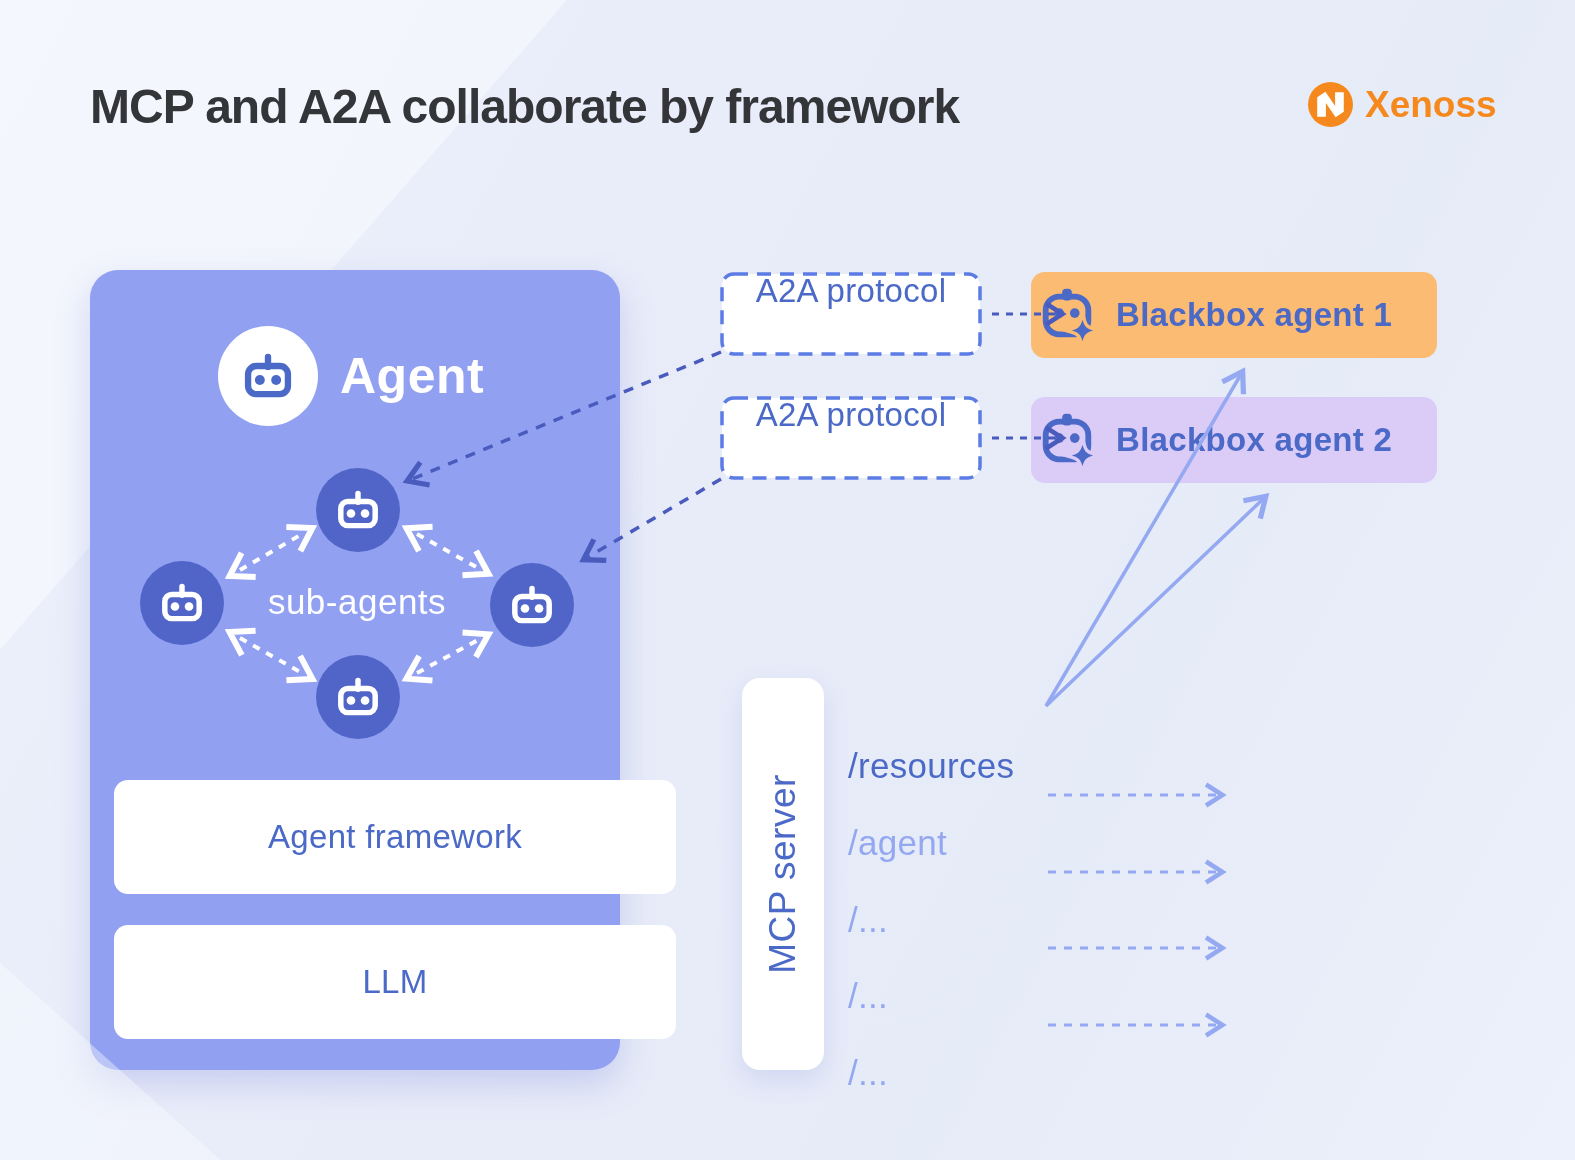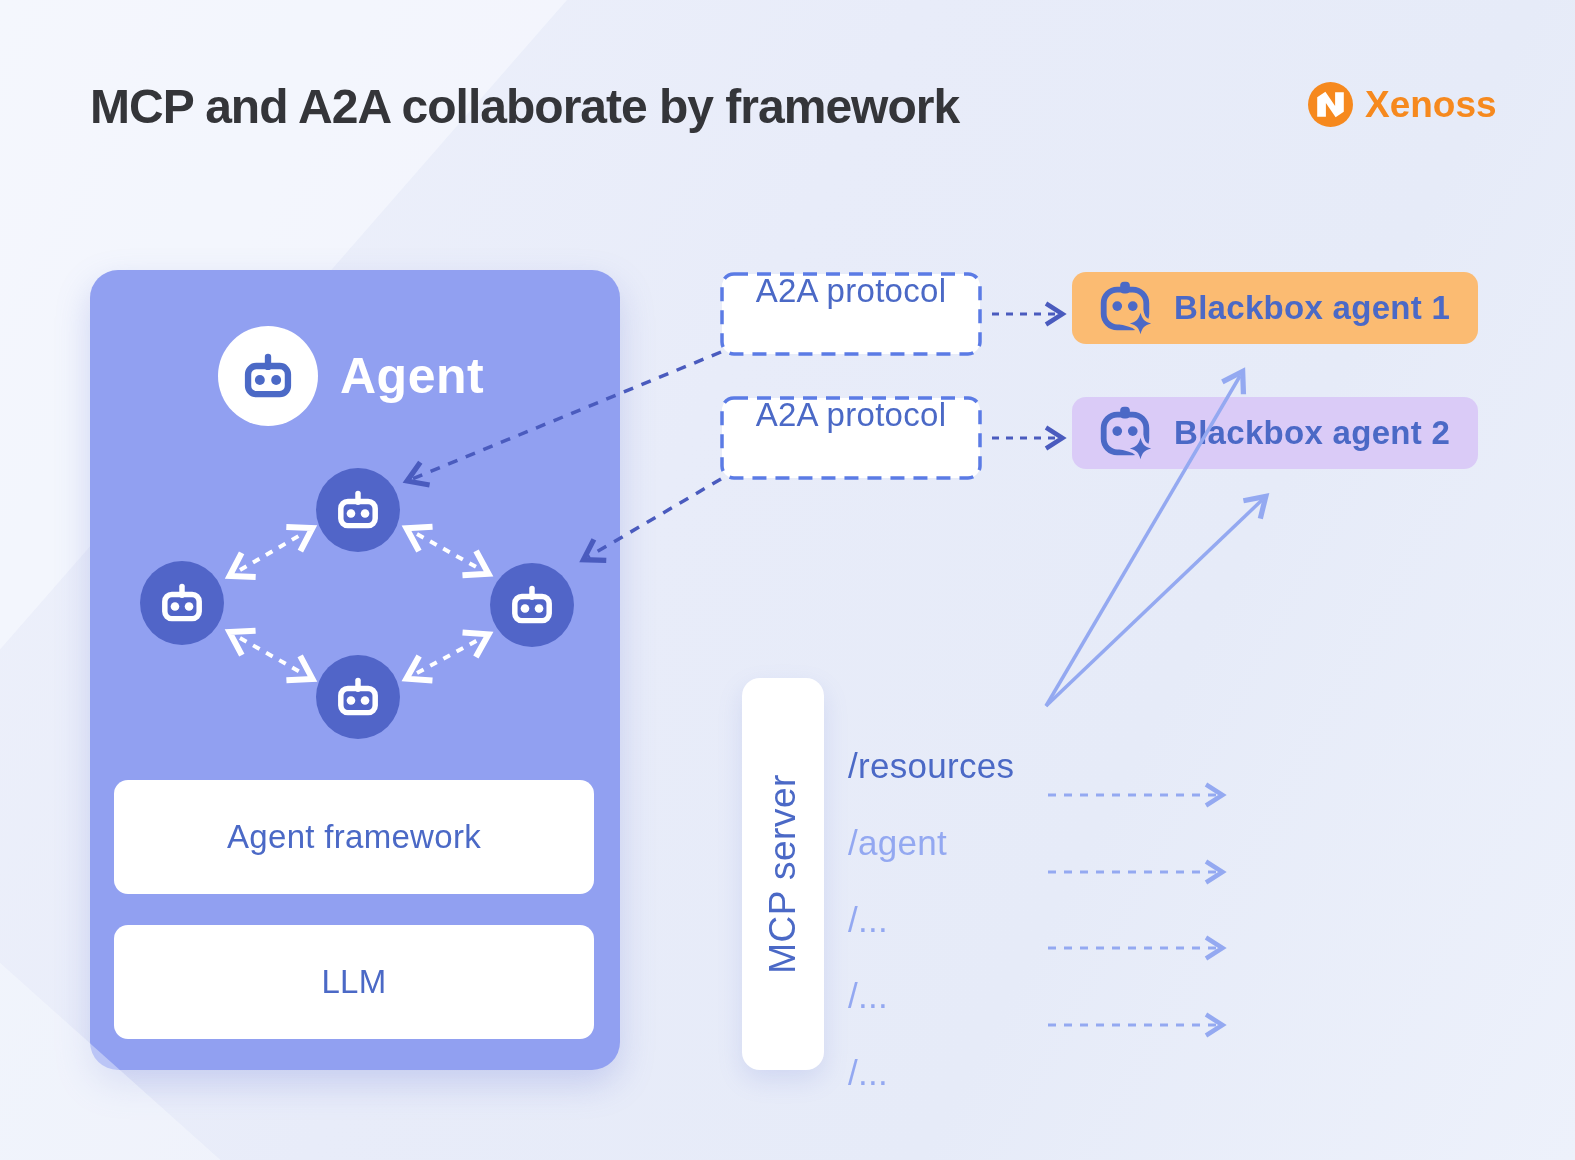--- a/index.html
+++ b/index.html
@@ -59,43 +59,43 @@
   .sub-agent.pos-top{left:226px;top:198px;}
   .sub-agent.pos-left{left:50px;top:291px;}
   .sub-agent.pos-right{left:400px;top:293px;}
   .sub-agent.pos-bottom{left:226px;top:385px;}
   .sub-agents-label{
     position:absolute;left:137px;top:312px;width:260px;text-align:center;
     font-size:35px;color:#ffffff;font-weight:400;letter-spacing:0.5px;
   }
 
   .panel-box{
-    position:absolute;left:24px;width:480px;height:114px;background:#ffffff;
+    position:absolute;left:24px;width:562px;height:114px;background:#ffffff;
     border-radius:14px;display:flex;align-items:center;justify-content:center;
     font-size:33px;color:#4b69c6;font-weight:500;letter-spacing:0.3px;
   }
   .panel-box.framework{top:510px;}
   .panel-box.llm{top:655px;}
 
   
   .a2a-box{
     position:absolute;width:262px;height:84px;
     display:flex;align-items:flex-start;justify-content:center;
   }
   .a2a-box .border-svg{position:absolute;inset:0;}
   .a2a-box .a2a-label{
     position:relative;font-size:33px;color:#4b69c6;font-weight:500;letter-spacing:0.3px;
   }
   .a2a-1{left:720px;top:272px;}
   .a2a-2{left:720px;top:396px;}
 
   
   .bb-box{
-    position:absolute;left:1072px;width:406px;height:72px;border-radius:14px;
-    display:flex;align-items:center;gap:18px;padding-left:22px;box-sizing:border-box;
+    position:absolute;left:1031px;width:406px;height:86px;border-radius:14px;
+    display:flex;align-items:center;gap:18px;padding-left:5px;box-sizing:border-box;
   }
   .bb-1{top:272px;background:#fbbb72;}
   .bb-2{top:397px;background:#dacbf7;}
   .bb-label{font-size:33px;color:#4b69c6;font-weight:600;letter-spacing:0.3px;}
 
   
   .mcp-box{
     position:absolute;left:742px;top:678px;width:82px;height:392px;
     background:#ffffff;border-radius:18px;
     display:flex;align-items:center;justify-content:center;
@@ -173,20 +173,21 @@
     <div class="sub-agent pos-right">
       <svg width="50" height="50" viewBox="0 0 64 64" style="color:#ffffff">
           <use href="#robot-simple"></use>
         </svg>
     </div>
     <div class="sub-agent pos-bottom">
       <svg width="50" height="50" viewBox="0 0 64 64" style="color:#ffffff">
           <use href="#robot-simple"></use>
         </svg>
     </div>
+    <div class="sub-agents-label">sub-agents</div>
 
     <svg class="arrows-overlay" width="530" height="800" viewBox="0 0 530 800">
       <defs>
         <marker id="mW-s" markerWidth="9" markerHeight="9" refX="5" refY="4.5" orient="auto">
           <path d="M7.5,1 L2,4.5 L7.5,8" fill="none" stroke="#ffffff" stroke-width="1.5"></path>
         </marker>
         <marker id="mW-e" markerWidth="9" markerHeight="9" refX="4" refY="4.5" orient="auto">
           <path d="M1.5,1 L7,4.5 L1.5,8" fill="none" stroke="#ffffff" stroke-width="1.5"></path>
         </marker>
       </defs>

